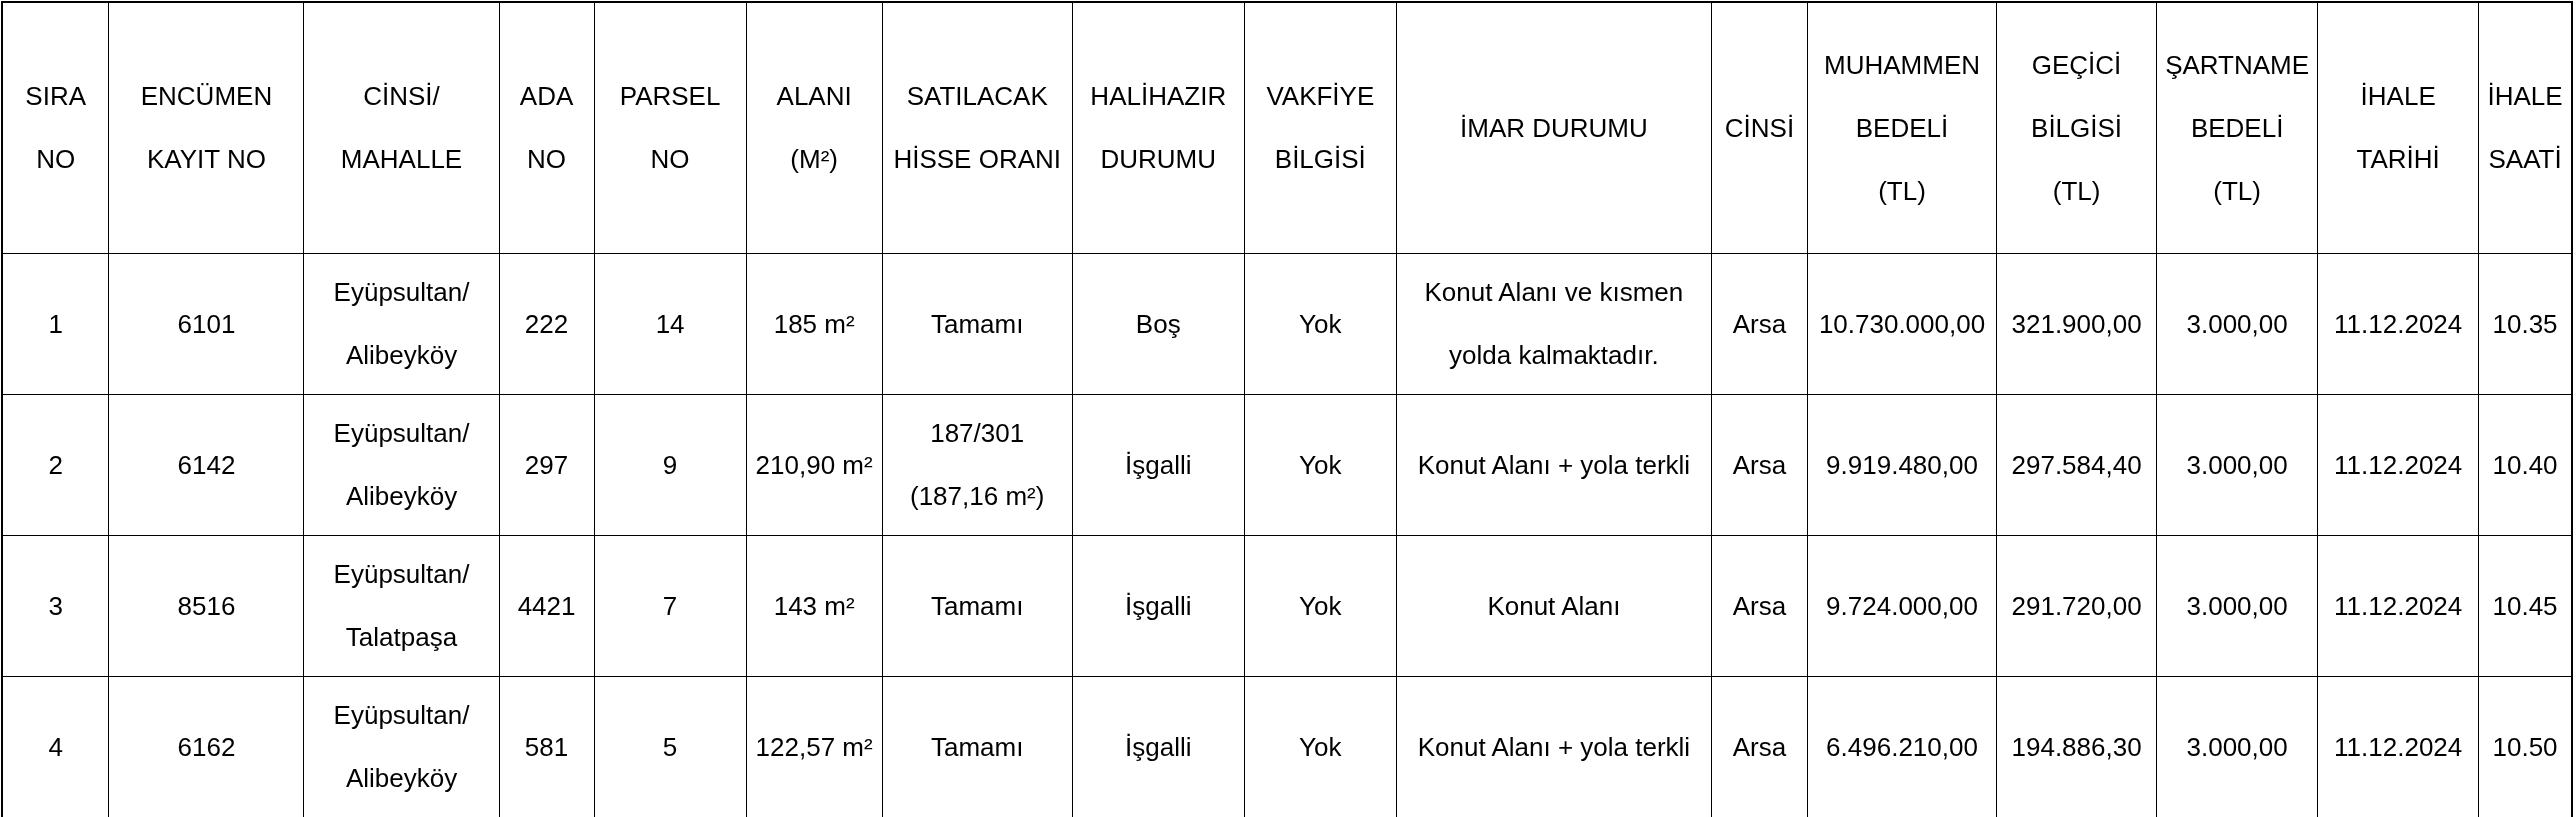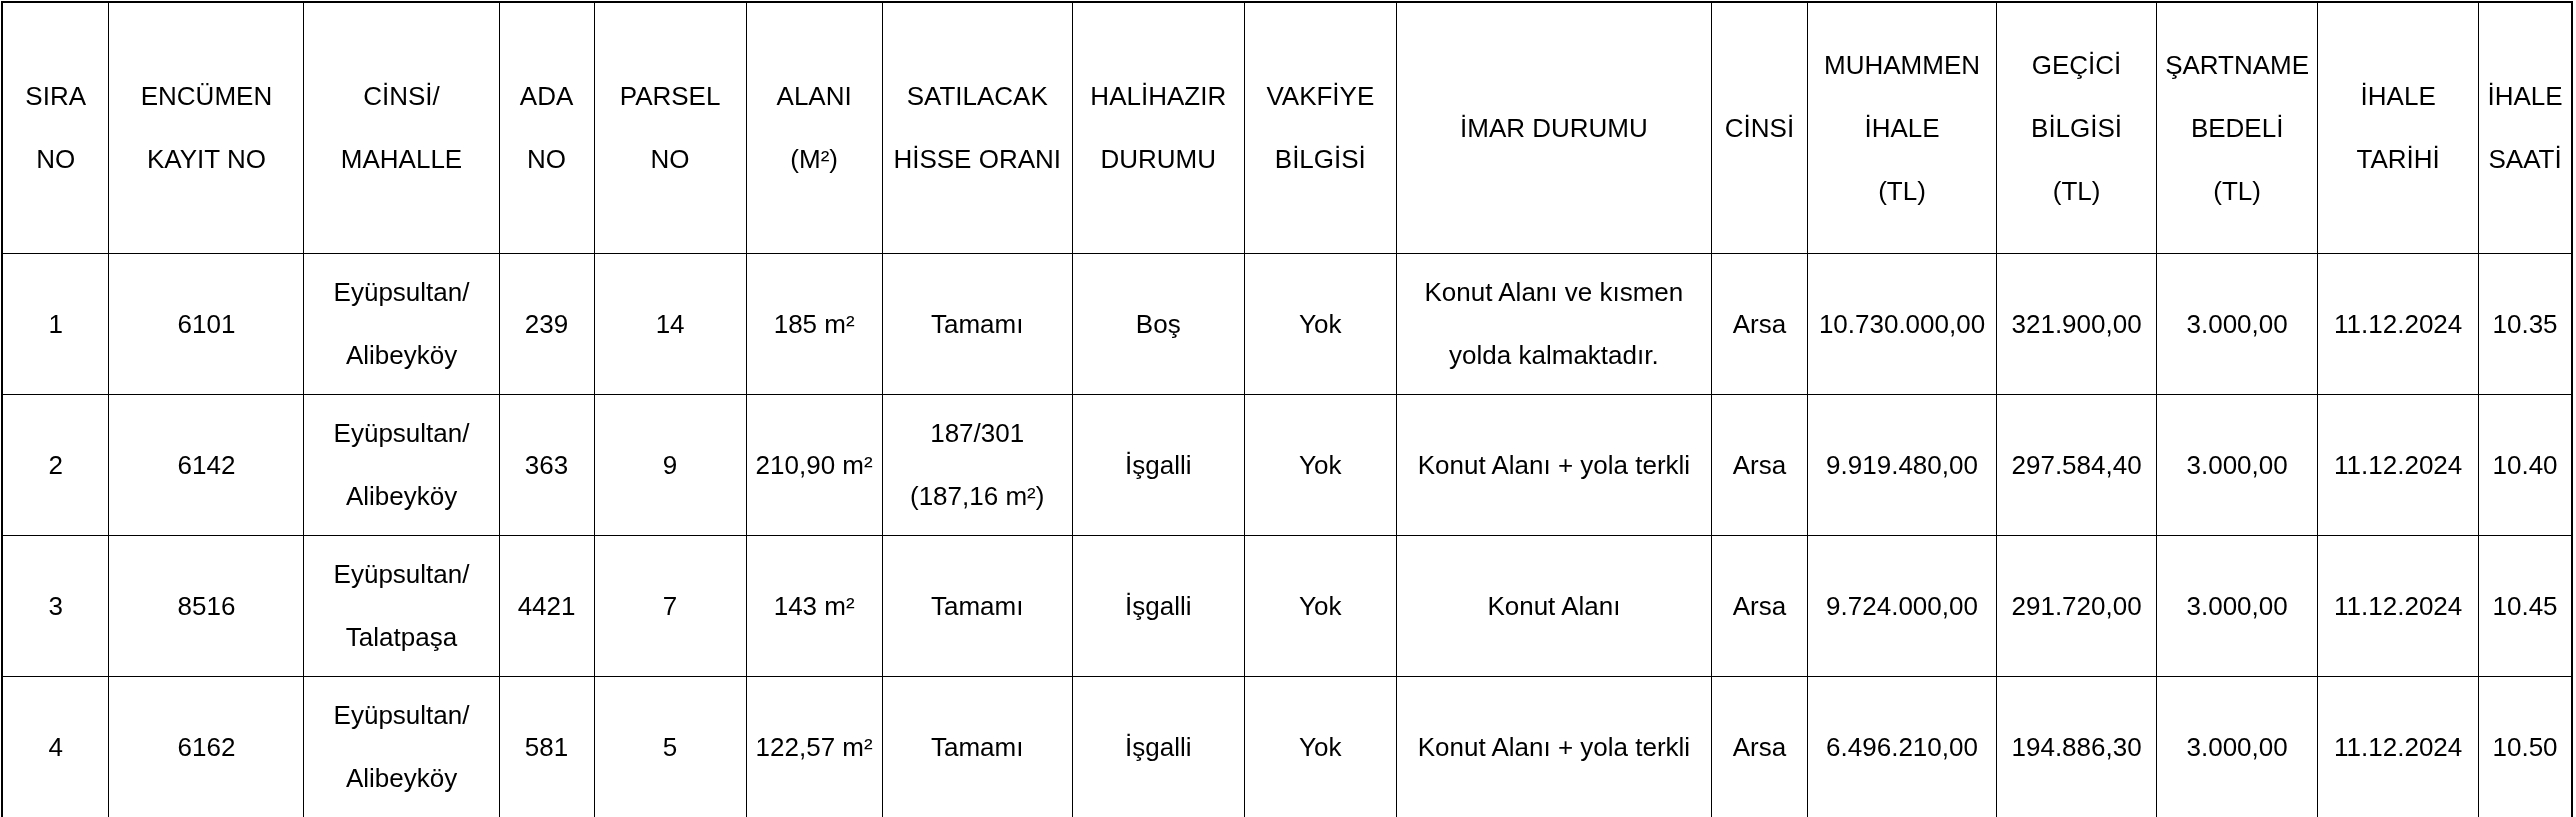--- a/index.html
+++ b/index.html
@@ -74,61 +74,61 @@
 (M²)</th>
       <th>SATILACAK
 HİSSE ORANI</th>
       <th>HALİHAZIR
 DURUMU</th>
       <th>VAKFİYE
 BİLGİSİ</th>
       <th>İMAR DURUMU</th>
       <th>CİNSİ</th>
       <th>MUHAMMEN
-İHALE
+BEDELİ
 (TL)</th>
       <th>GEÇİCİ
 BİLGİSİ
 (TL)</th>
       <th>ŞARTNAME
 BEDELİ
 (TL)</th>
       <th>İHALE
 TARİHİ</th>
       <th>İHALE
 SAATİ</th>
     </tr>
   </thead>
   <tbody>
     <tr>
       <td>1</td>
       <td>6101</td>
       <td>Eyüpsultan/
 Alibeyköy</td>
-      <td>239</td>
+      <td>222</td>
       <td>14</td>
       <td>185 m²</td>
       <td>Tamamı</td>
       <td>Boş</td>
       <td>Yok</td>
       <td>Konut Alanı ve kısmen
 yolda kalmaktadır.</td>
       <td>Arsa</td>
       <td>10.730.000,00</td>
       <td>321.900,00</td>
       <td>3.000,00</td>
       <td>11.12.2024</td>
       <td>10.35</td>
     </tr>
     <tr>
       <td>2</td>
       <td>6142</td>
       <td>Eyüpsultan/
 Alibeyköy</td>
-      <td>363</td>
+      <td>297</td>
       <td>9</td>
       <td>210,90 m²</td>
       <td>187/301
 (187,16 m²)</td>
       <td>İşgalli</td>
       <td>Yok</td>
       <td>Konut Alanı + yola terkli</td>
       <td>Arsa</td>
       <td>9.919.480,00</td>
       <td>297.584,40</td>

